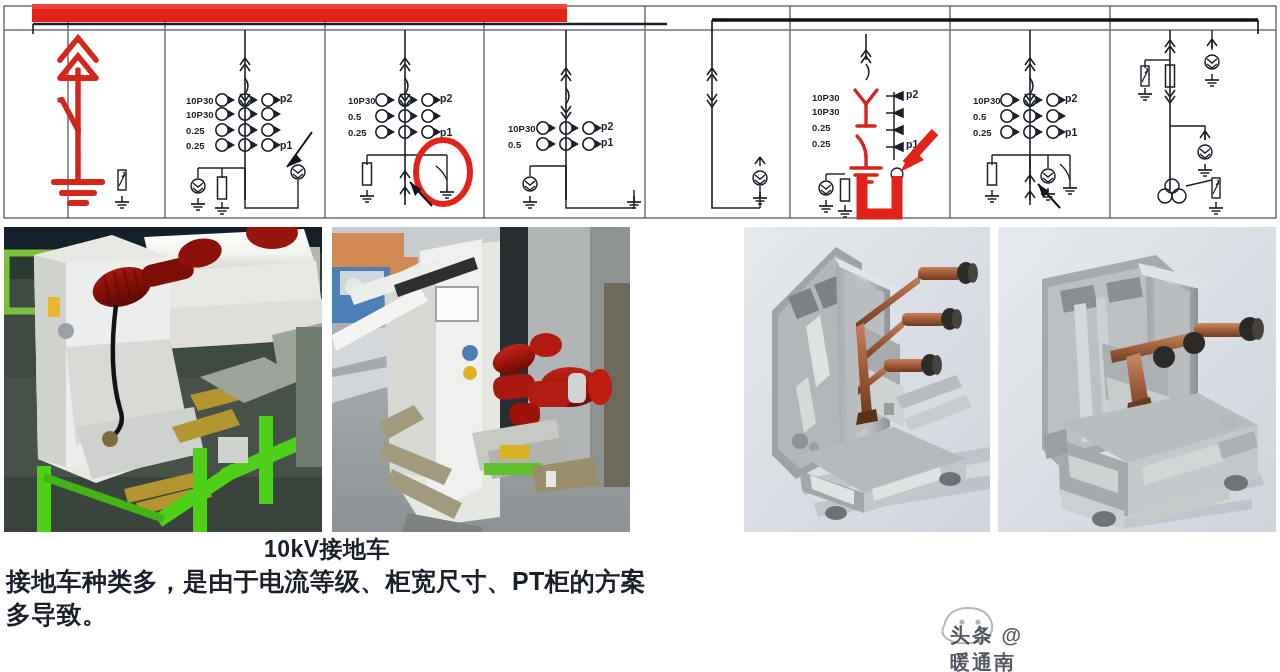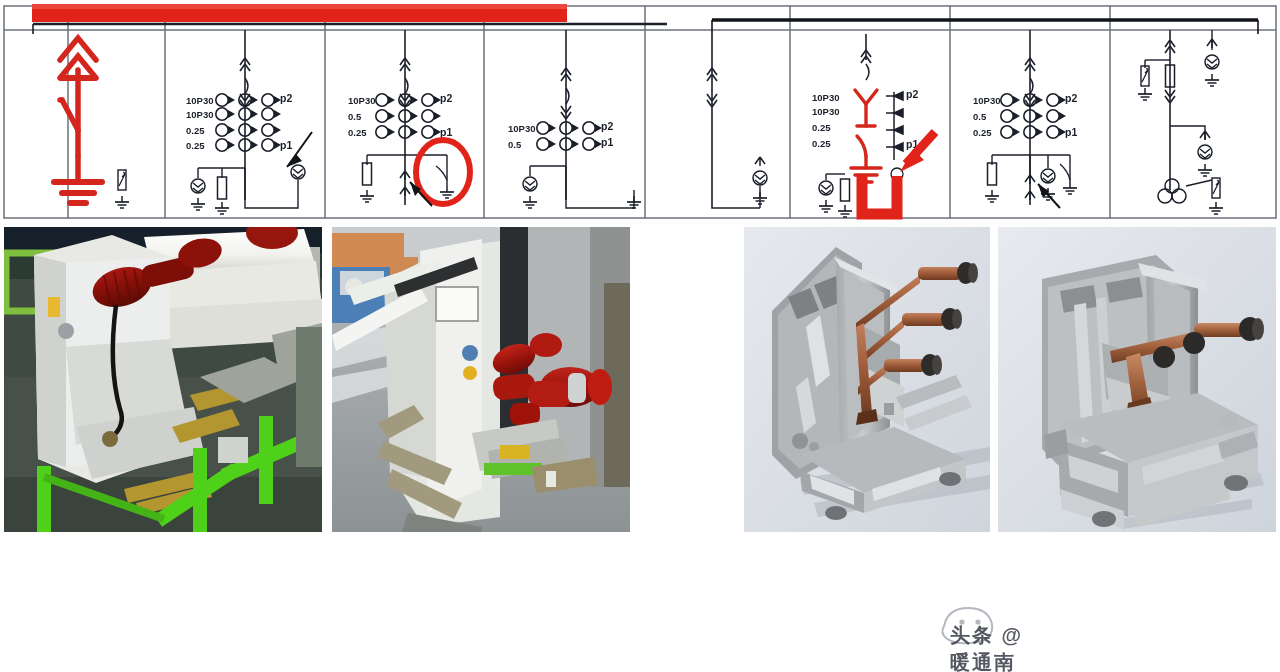--- a/index.html
+++ b/index.html
@@ -841,20 +841,24 @@
         <ellipse cx="106" cy="292" rx="12" ry="8" fill="#707476"></ellipse>
         <ellipse cx="238" cy="256" rx="12" ry="8" fill="#707476"></ellipse>
 
         <path d="M46 208 L68 202 L70 226 L48 232 Z" fill="#9a9ea0"></path>
         <path d="M220 216 L256 204 L260 220 L224 232 Z" fill="#adb1b3"></path>
         <rect x="222" y="188" width="18" height="12" fill="#b6babb"></rect>
       </svg>
     </div>
   </div>
 
+  <div class="caption-block" id="cap-left">
+    <div class="cap-title">10kV接地车</div>
+    <div class="cap-body">接地车种类多，是由于电流等级、柜宽尺寸、PT柜的方案多导致。</div>
+  </div>
 
 
   <svg id="wm-face" viewBox="0 0 64 52">
     <g fill="none" stroke="#6b7280" stroke-width="2">
       <path d="M6 30 Q10 12 30 12 Q50 12 54 28 Q56 42 40 46 Q18 50 8 42 Q2 37 6 30 Z"></path>
     </g>
     <circle cx="24" cy="26" r="2.6" fill="#6b7280"></circle>
     <circle cx="40" cy="26" r="2.6" fill="#6b7280"></circle>
   </svg>
   <div class="wm" id="wm-toutiao">头条 @暖通南社</div>

